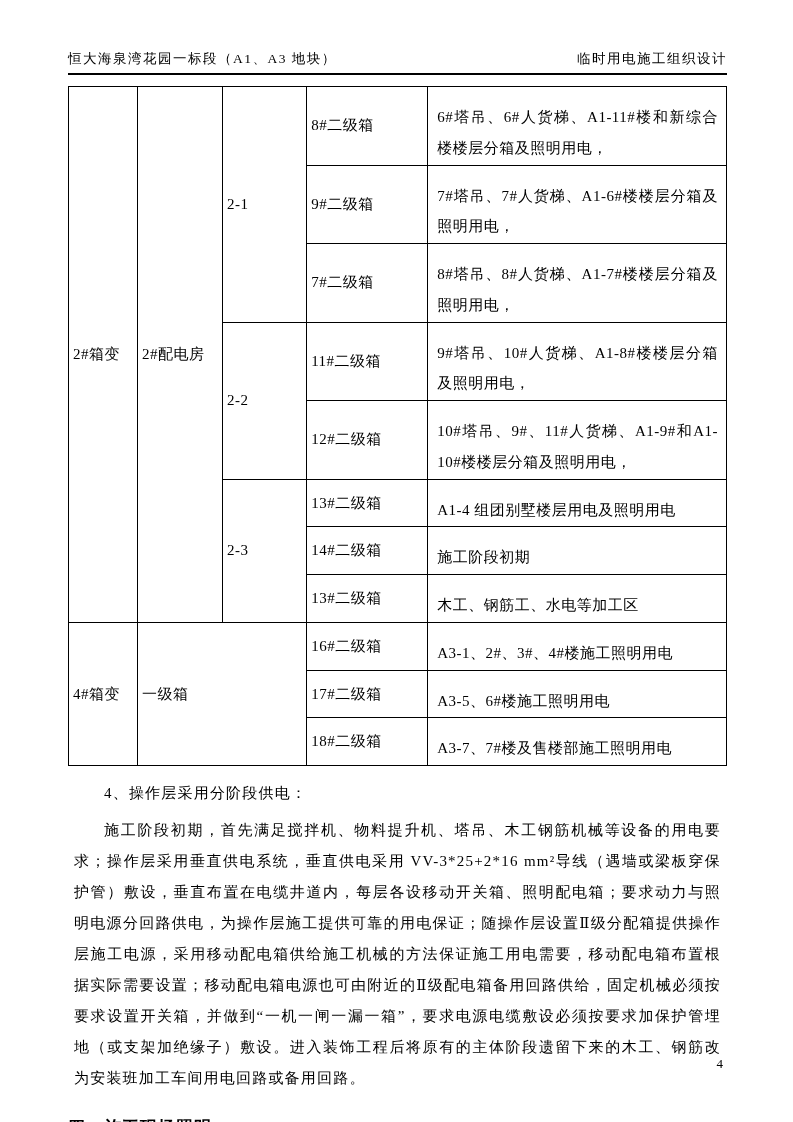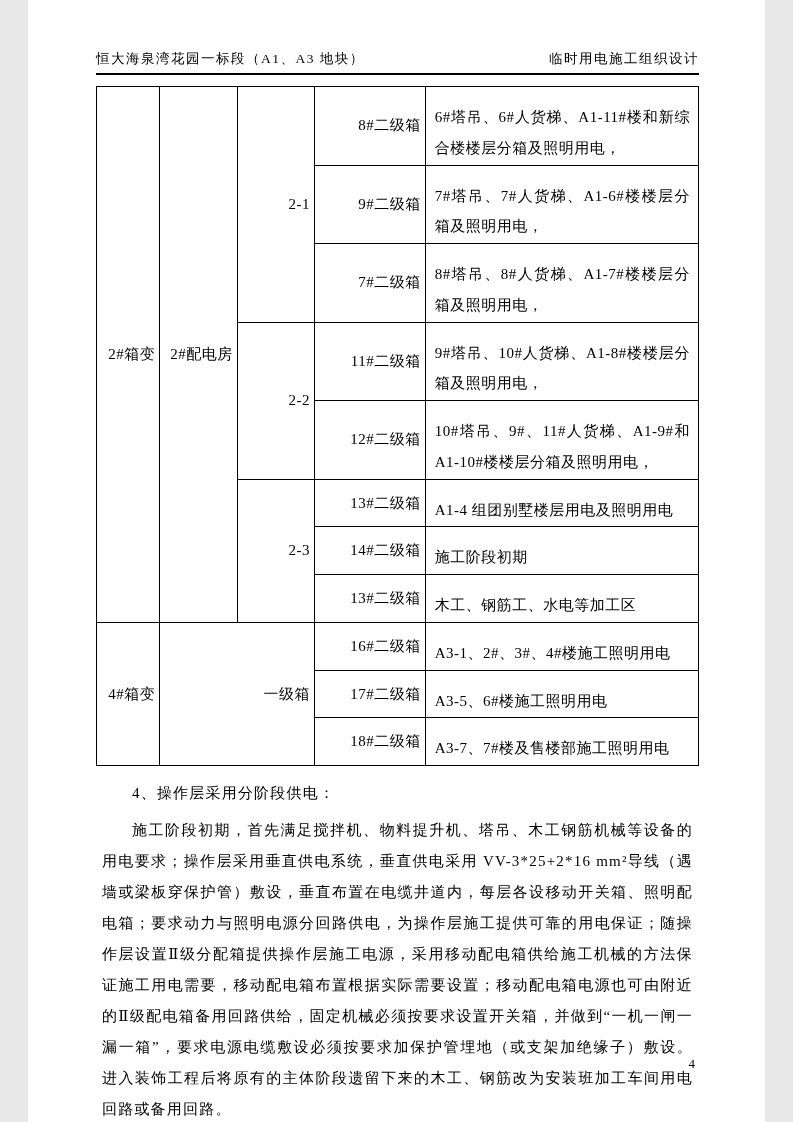--- a/index.html
+++ b/index.html
@@ -1,36 +1,36 @@
 <!DOCTYPE html>
 <html><head>
 <meta charset="utf-8">
 <style>
   html,body { margin:0; padding:0; background:#e8e8e8; }
   .page {
-    width:737px; height:1122px; position:relative; margin:0 auto;
+    width:793px; height:1122px; position:relative; margin:0 auto;
     background:#ffffff; color:#000;
     font-family:"Liberation Serif","DejaVu Serif",serif;
     overflow:hidden; box-sizing:border-box;
   }
   .content { position:absolute; left:68px; right:66px; top:0; }
 
   .doc-header {
     display:flex; justify-content:space-between; align-items:flex-end;
     padding-top:50px; padding-bottom:5px;
     border-bottom:2px solid #000;
     font-size:13.5px; letter-spacing:1.5px; font-weight:500;
   }
 
   table.dist-table {
     width:100%; border-collapse:collapse; table-layout:fixed; margin-top:11px;
   }
   table.dist-table td {
     border:1.5px solid #000;
-    font-size:15px; text-align:right; vertical-align:middle;
+    font-size:15px; text-align:left; vertical-align:middle;
     line-height:2.05; padding:1px 4px; letter-spacing:0.5px;
     overflow:hidden;
   }
   table.dist-table td.desc { text-align:justify; text-justify:inter-ideograph; padding:15px 8px 1px 9px; }
   tr.tall  { height:65px; }
   tr.short { height:31px; }
 
   .para {
     font-size:15px; line-height:31px; letter-spacing:1.2px;
     text-align:justify; text-justify:inter-ideograph; margin:6px;

